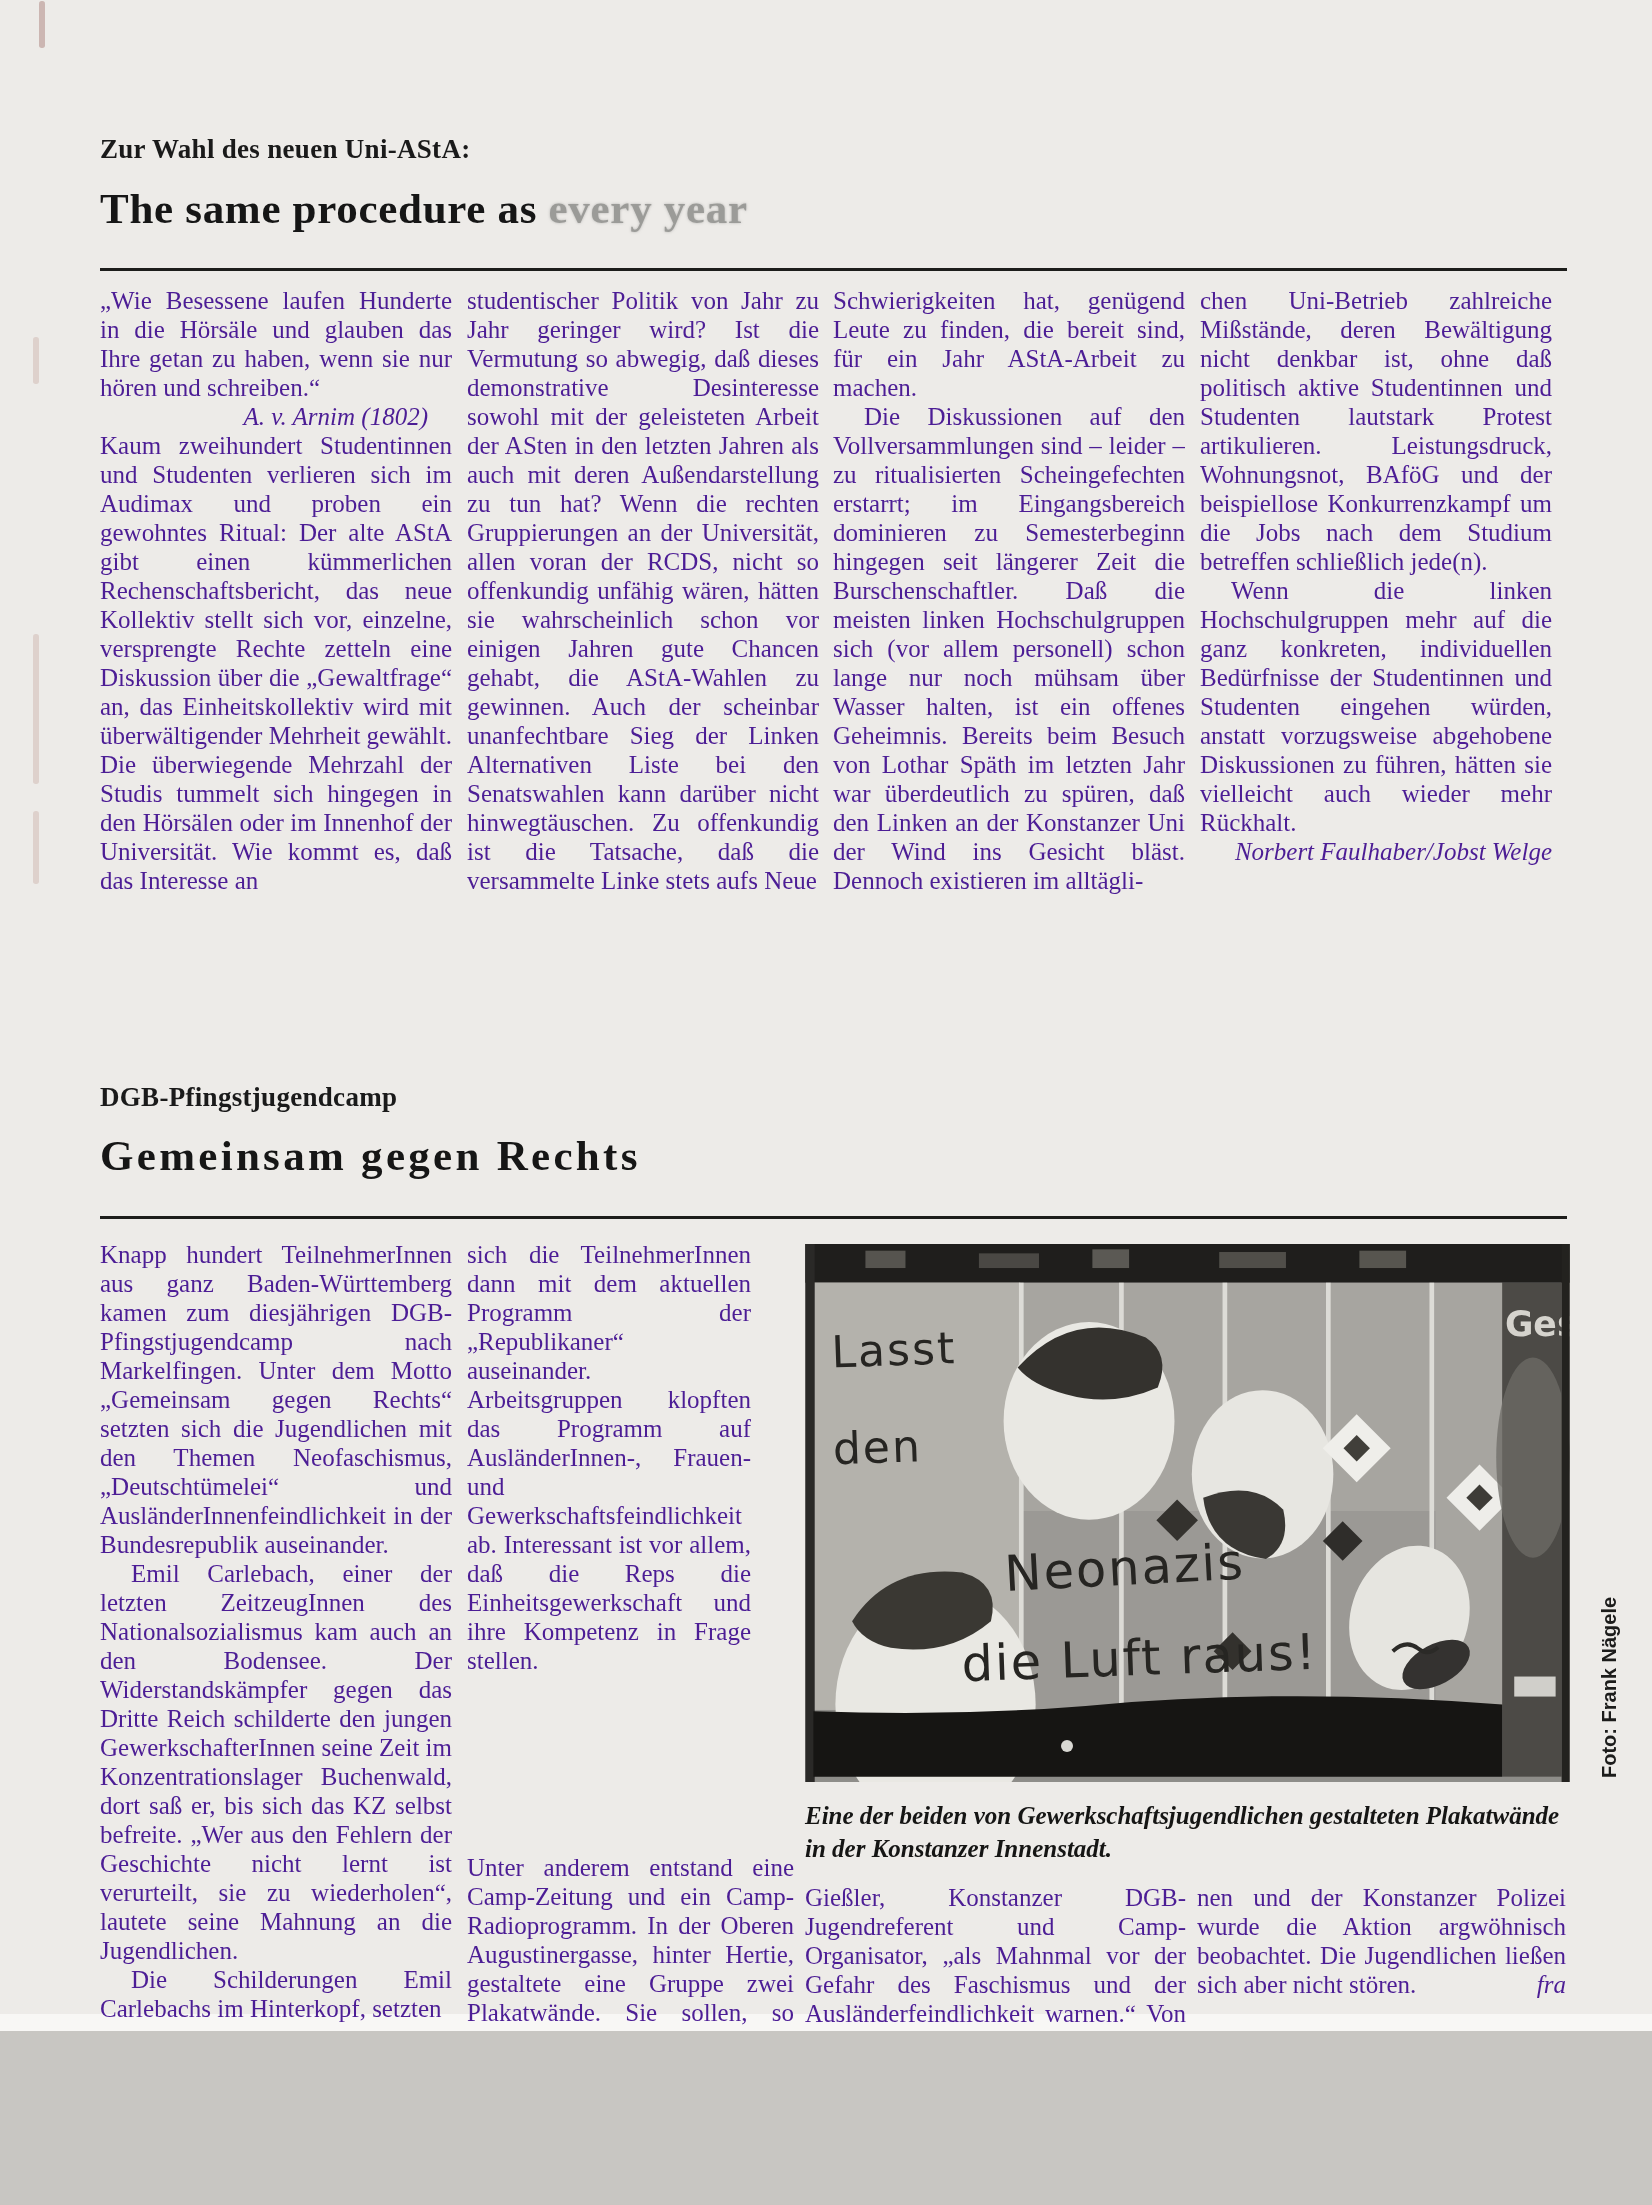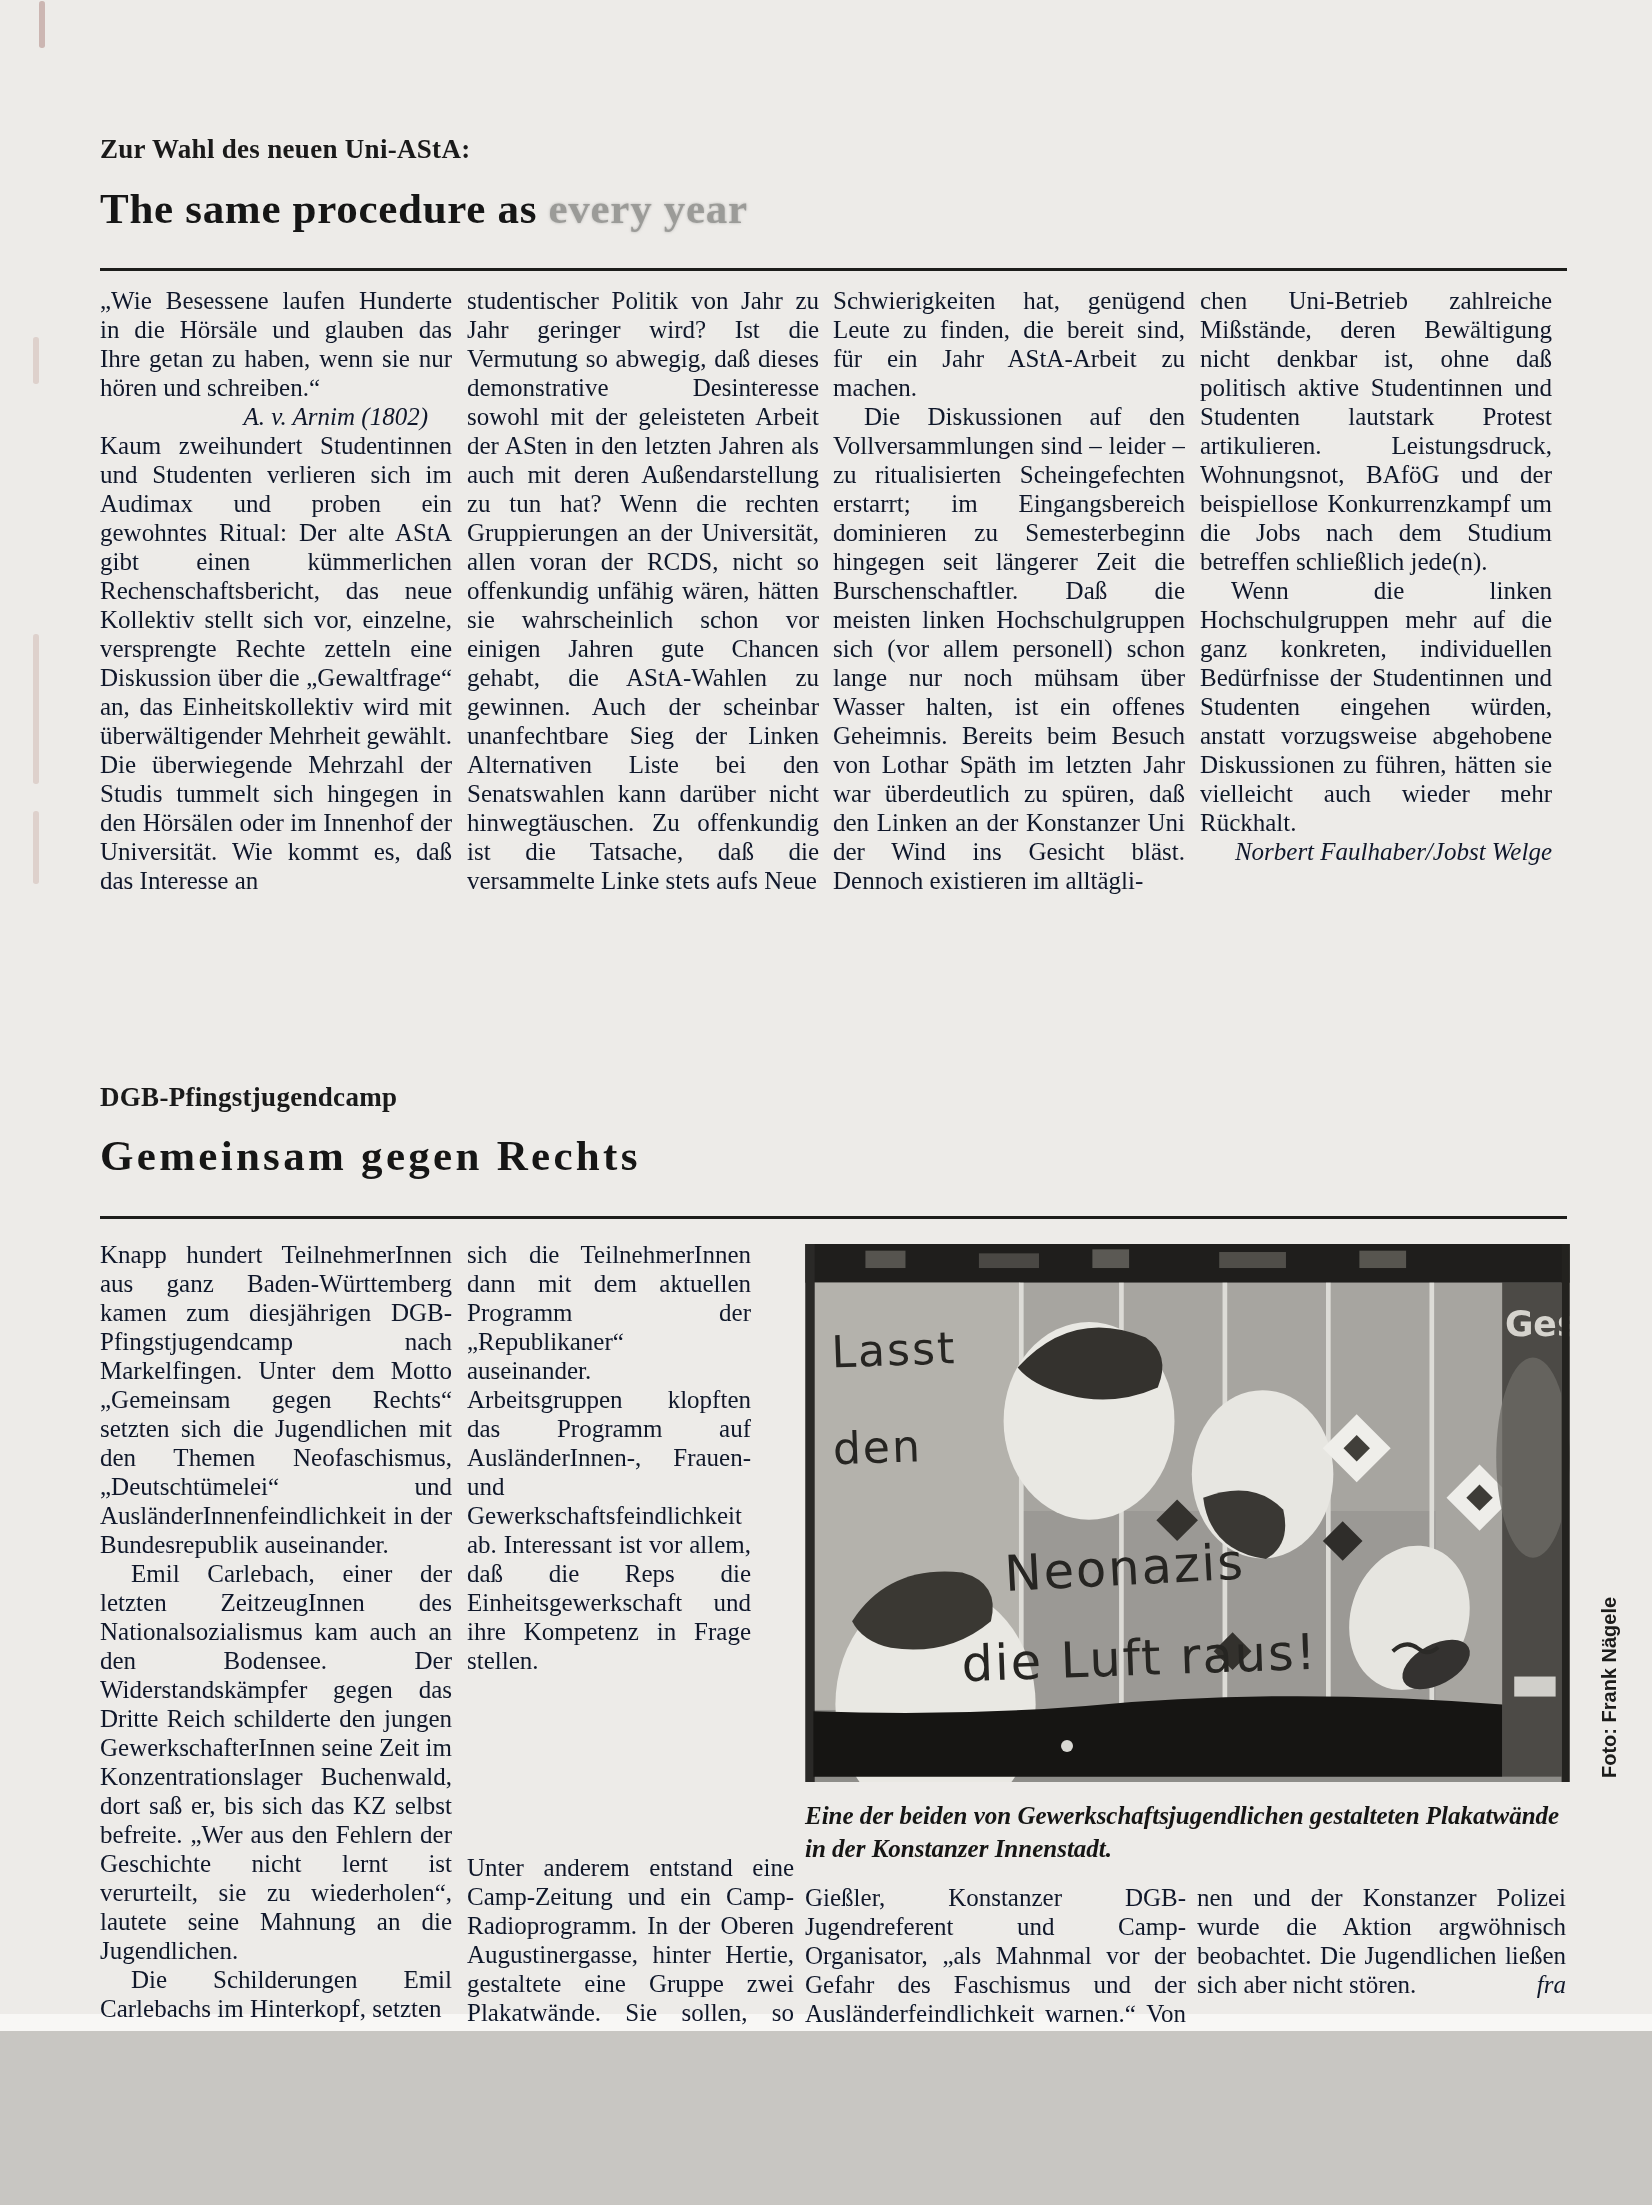--- a/index.html
+++ b/index.html
@@ -21,21 +21,21 @@
   .headline .faded{color:#9b9b98;text-shadow:0 0 2.7px rgba(130,130,128,.55);}
   .rule{position:absolute;left:100px;width:1467px;height:3.3px;background:#1d1d1b;}
 
   .a1-kicker{top:134px;}
   .a1-headline{top:184px;}
   .a1-rule{top:268px;}
   .a2-kicker{top:1082px;}
   .a2-headline{top:1131px;letter-spacing:3.3px;text-align:right;}
   .a2-rule{top:1216px;}
 
-  .col{position:absolute;font-size:25px;line-height:29px;text-align:justify;color:#0f172a;overflow:hidden;}
+  .col{position:absolute;font-size:25px;line-height:29px;text-align:justify;color:#4c1d95;overflow:hidden;}
   .col p{margin:0;}
   .col p.ind{text-indent:31px;}
   .attr{text-align:right;font-style:italic;padding-right:24px;}
   .byline{text-align:right;font-style:italic;}
   .a1c{top:286px;width:352px;height:718px;}
   .a1c1{left:100px;}
   .a1c2{left:467px;}
   .a1c3{left:833px;}
   .a1c4{left:1200px;}
   .a2c1{left:100px;top:1240px;width:352px;height:838px;}

